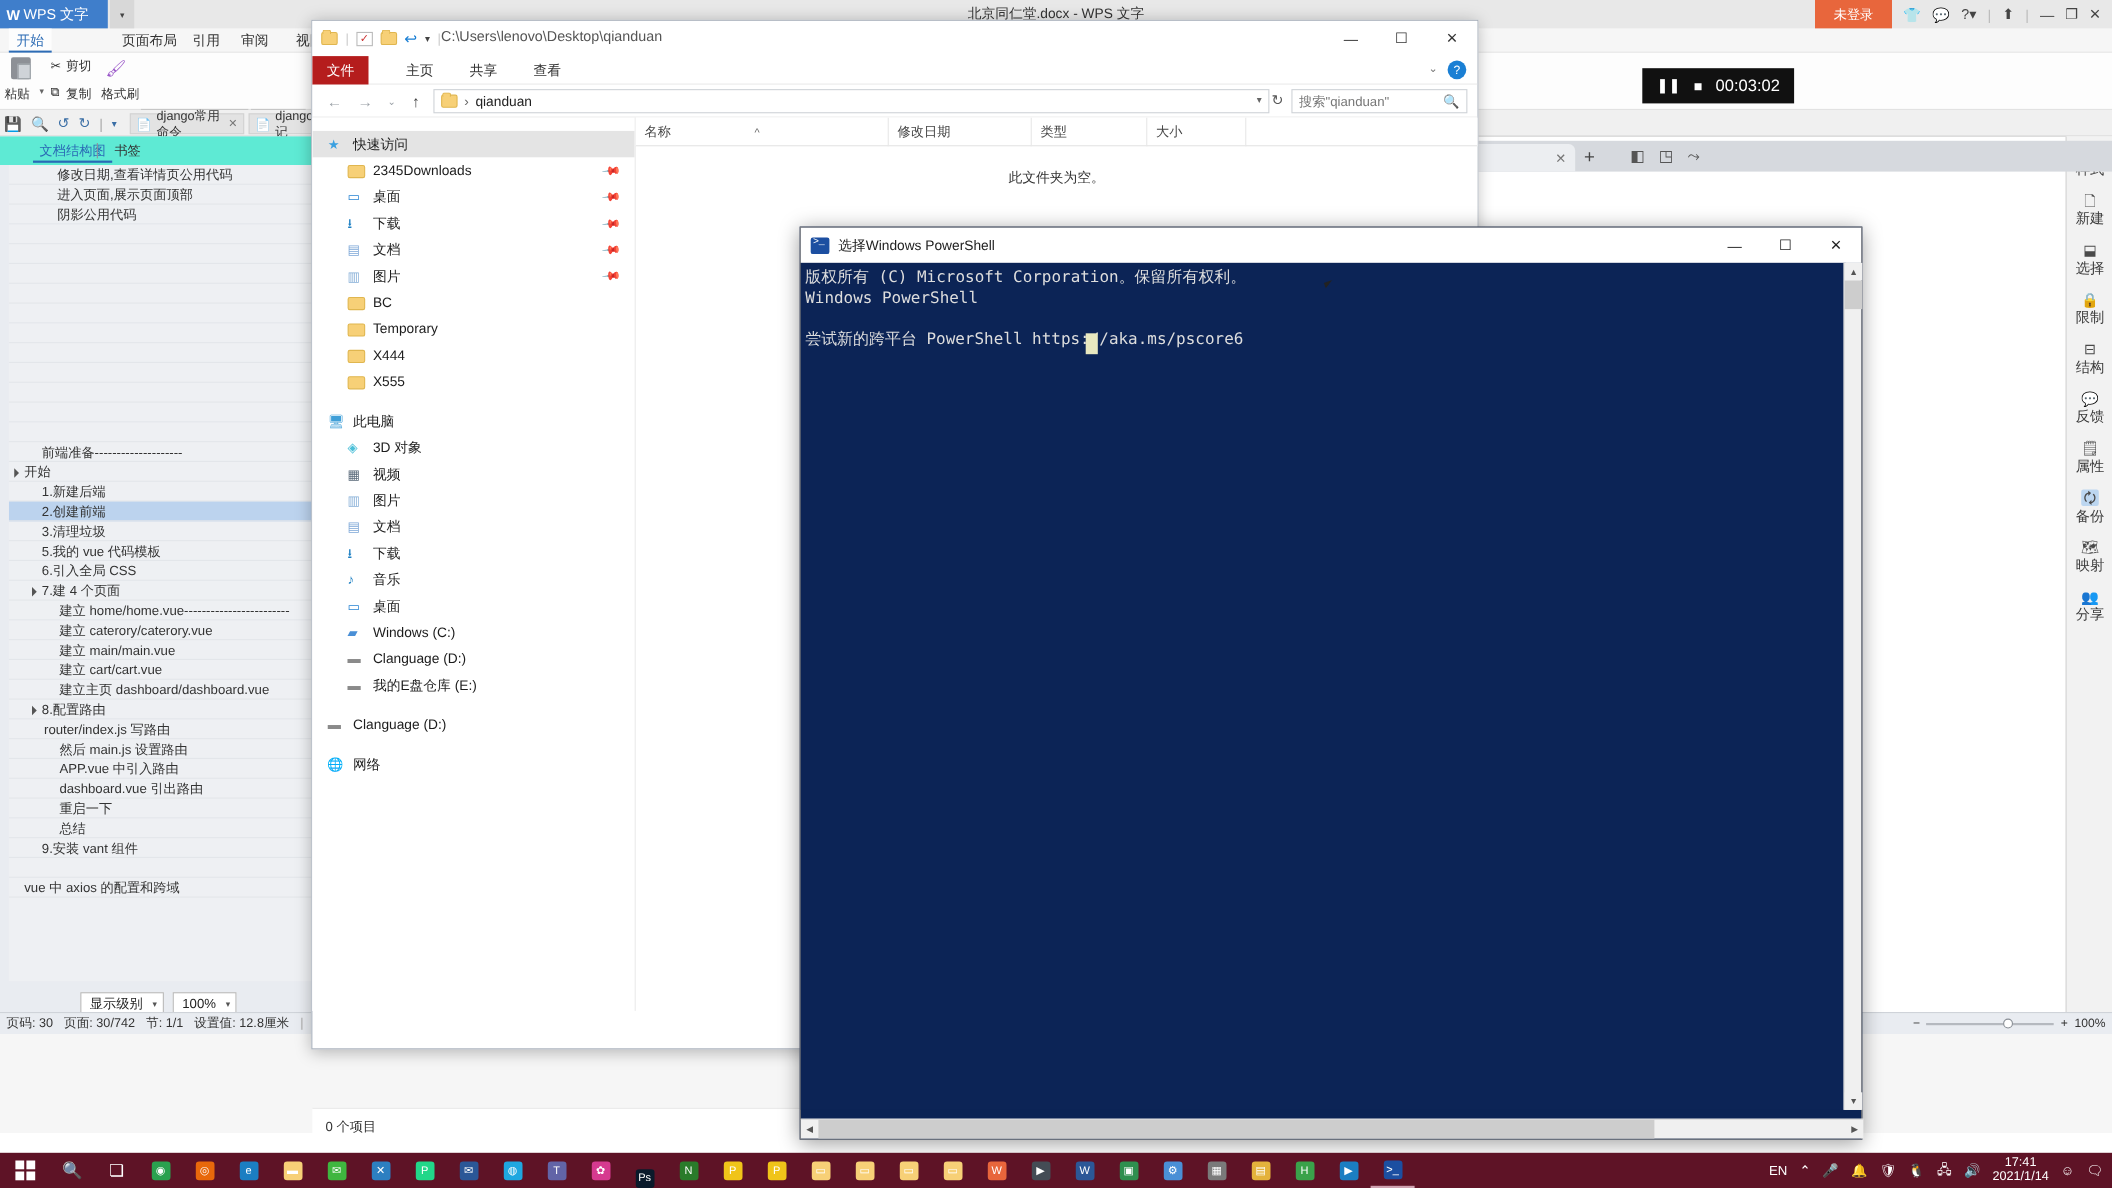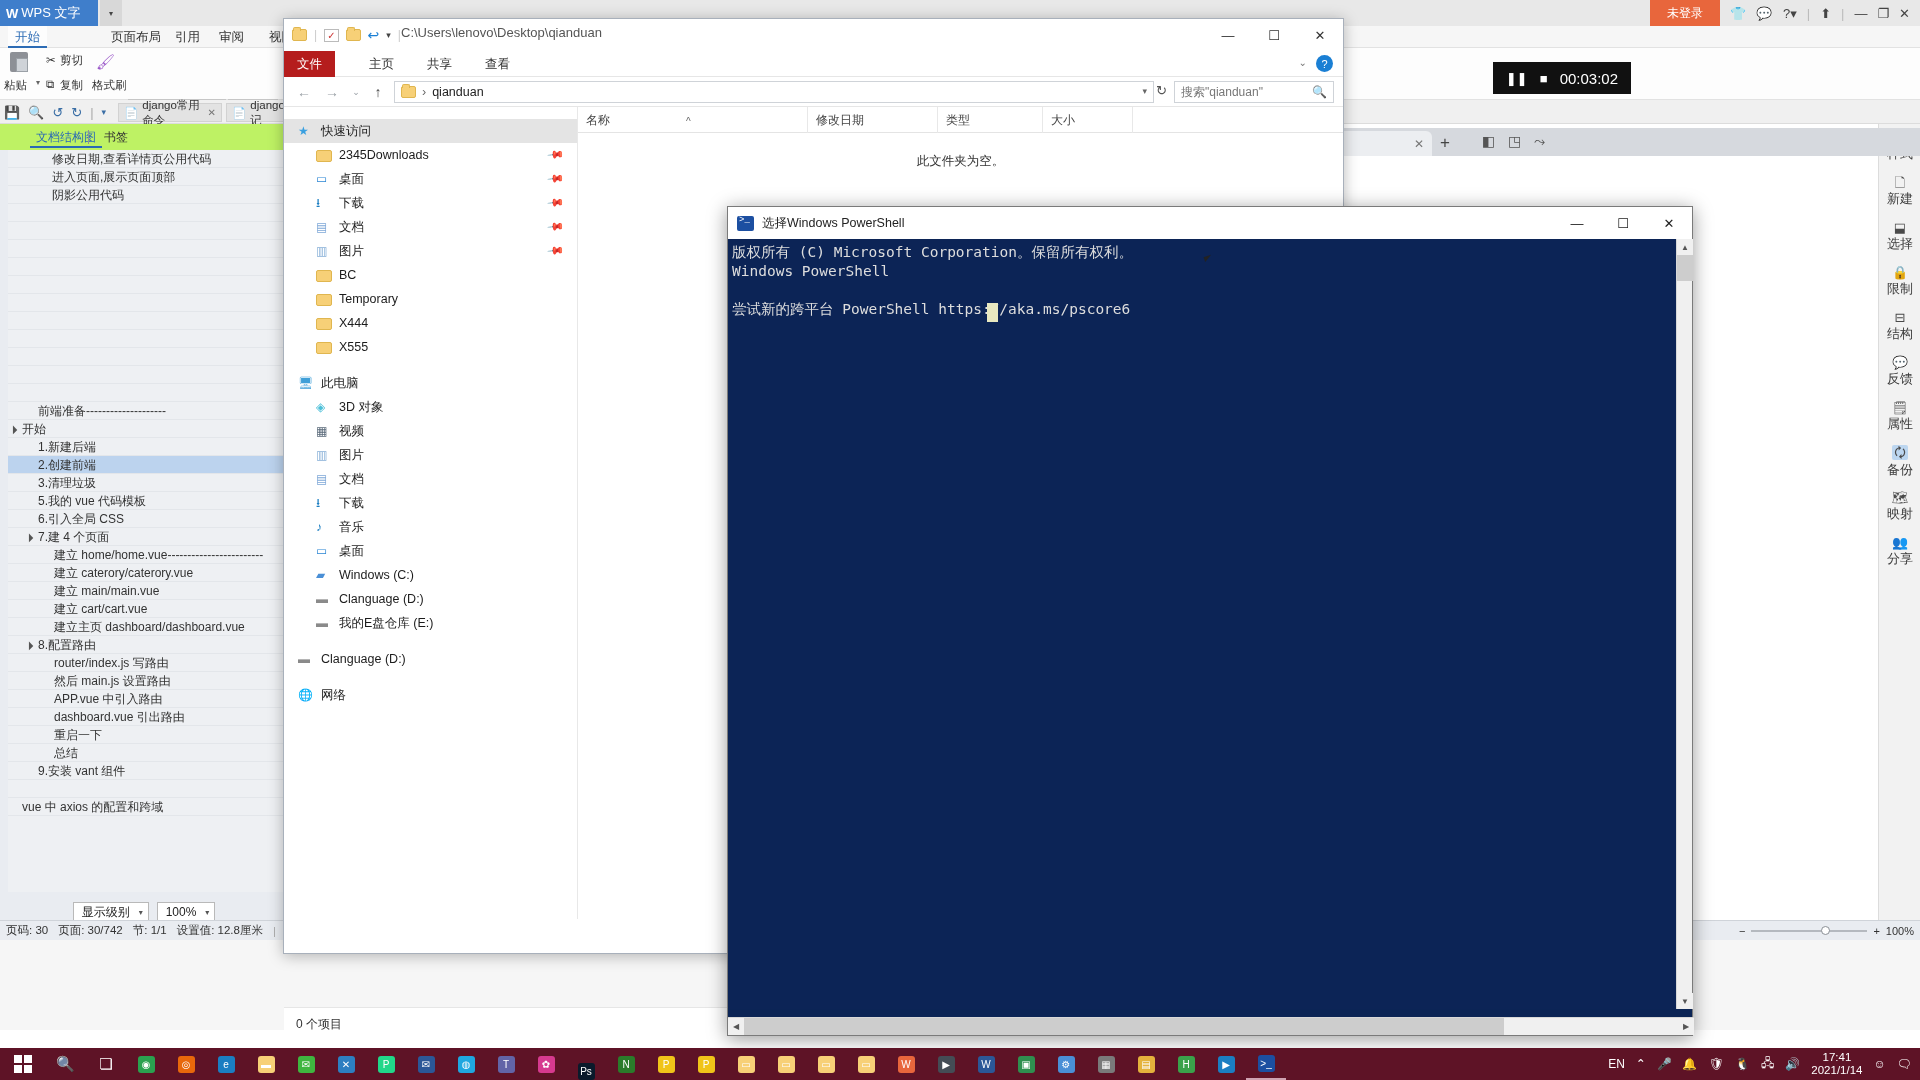--- a/index.html
+++ b/index.html
@@ -54,21 +54,21 @@
   .fmt-row i { font-style:normal; }
 
   .qat-bar { position:absolute; left:0; top:100px; width:1920px; height:24px; background:#f0f0f0; border-bottom:1px solid #dcdcdc;}
   .qat-icons { position:absolute; left:4px; top:2px; height:20px; display:flex; align-items:center; gap:8px; font-size:13px; color:#3a6ea5;}
   .doc-tab { position:absolute; top:3px; height:19px; display:flex; align-items:center; gap:4px; font-size:11.5px; color:#333;
      background:#e3e3e3; border:1px solid #d2d2d2; padding:0 5px;}
   .doc-tab .tclose { font-size:10px; color:#777; }
 
   
   .nav-pane { position:absolute; left:0; top:124px; width:288px; height:796px; background:#e9ecf1; border-right:1px solid #c9ccd2;}
-  .nav-tabs { position:absolute; left:0; top:0; width:288px; height:26px; background:#bef264; }
+  .nav-tabs { position:absolute; left:0; top:0; width:288px; height:26px; background:#5eead4; }
   .nav-tab { position:absolute; top:3px; height:21px; line-height:21px; font-size:12px; color:#333; padding:0 6px;}
   .nav-tab.active { color:#2a6ab5; border-bottom:2px solid #2a6ab5; }
   .nav-sep { position:absolute; left:88px; top:6px; width:1px; height:14px; background:#8e939c;}
   .nav-list { position:absolute; left:8px; top:26px; width:280px; height:742px; background:#eef0f3; overflow:hidden;}
   .nav-row { position:relative; height:18px; line-height:18px; font-size:12px; color:#333; border-bottom:1px solid #e3e6ea;
     white-space:nowrap; overflow:hidden; }
   .nav-row.sel { background:#bcd3ee; }
   .nav-row .tw { position:absolute; font-size:8px; color:#555; }
   .nav-bottom { position:absolute; left:0; top:768px; width:288px; height:40px; display:flex; align-items:center; justify-content:center; gap:8px;}
   .nav-combo { position:relative; height:20px; border:1px solid #b9b9b9; background:#fff; font-size:12px; color:#222;
@@ -190,20 +190,21 @@
 <div id="screen">
 
   <div class="wps-window">
 
     <div class="wps-titlebar">
       <div class="wps-logo-tab">
         <span class="wlogo">W</span>
         <span>WPS 文字</span>
       </div>
       <div class="wps-tab-caret">▾</div>
+      <div class="wps-doc-title">北京同仁堂.docx - WPS 文字</div>
       <div class="wps-login-btn">未登录</div>
       <div class="wps-title-icons">
         <span>👕</span>
         <span>💬</span>
         <span>?▾</span>
         <span class="tic-sep">|</span>
         <span>⬆</span>
         <span class="tic-sep">|</span>
         <span>—</span>
         <span>❐</span>
@@ -313,21 +314,21 @@
           <div class="nav-row"><span style="margin-left: 30px;">3.清理垃圾</span></div>
           <div class="nav-row"><span style="margin-left: 30px;">5.我的 vue 代码模板</span></div>
           <div class="nav-row"><span style="margin-left: 30px;">6.引入全局 CSS</span></div>
           <div class="nav-row"><span class="tw" style="left: 18px; top: 1px; transform: rotate(-45deg);">◢</span><span style="margin-left: 30px;">7.建 4 个页面</span></div>
           <div class="nav-row"><span style="margin-left: 46px;">建立 home/home.vue------------------------</span></div>
           <div class="nav-row"><span style="margin-left: 46px;">建立 caterory/caterory.vue</span></div>
           <div class="nav-row"><span style="margin-left: 46px;">建立 main/main.vue</span></div>
           <div class="nav-row"><span style="margin-left: 46px;">建立 cart/cart.vue</span></div>
           <div class="nav-row"><span style="margin-left: 46px;">建立主页 dashboard/dashboard.vue</span></div>
           <div class="nav-row"><span class="tw" style="left: 18px; top: 1px; transform: rotate(-45deg);">◢</span><span style="margin-left: 30px;">8.配置路由</span></div>
-          <div class="nav-row"><span style="margin-left: 46px;">router/index.js 写路由</span></div>
+          <div class="nav-row"><span style="margin-left: 32px;">router/index.js 写路由</span></div>
           <div class="nav-row"><span style="margin-left: 46px;">然后 main.js 设置路由</span></div>
           <div class="nav-row"><span style="margin-left: 46px;">APP.vue 中引入路由</span></div>
           <div class="nav-row"><span style="margin-left: 46px;">dashboard.vue 引出路由</span></div>
           <div class="nav-row"><span style="margin-left: 46px;">重启一下</span></div>
           <div class="nav-row"><span style="margin-left: 46px;">总结</span></div>
           <div class="nav-row"><span style="margin-left: 30px;">9.安装 vant 组件</span></div>
           <div class="nav-row"><span style="margin-left: 30px;"></span></div>
           <div class="nav-row"><span style="margin-left: 14px;">vue 中 axios 的配置和跨域</span></div>
         </div>
       <div class="nav-bottom">

